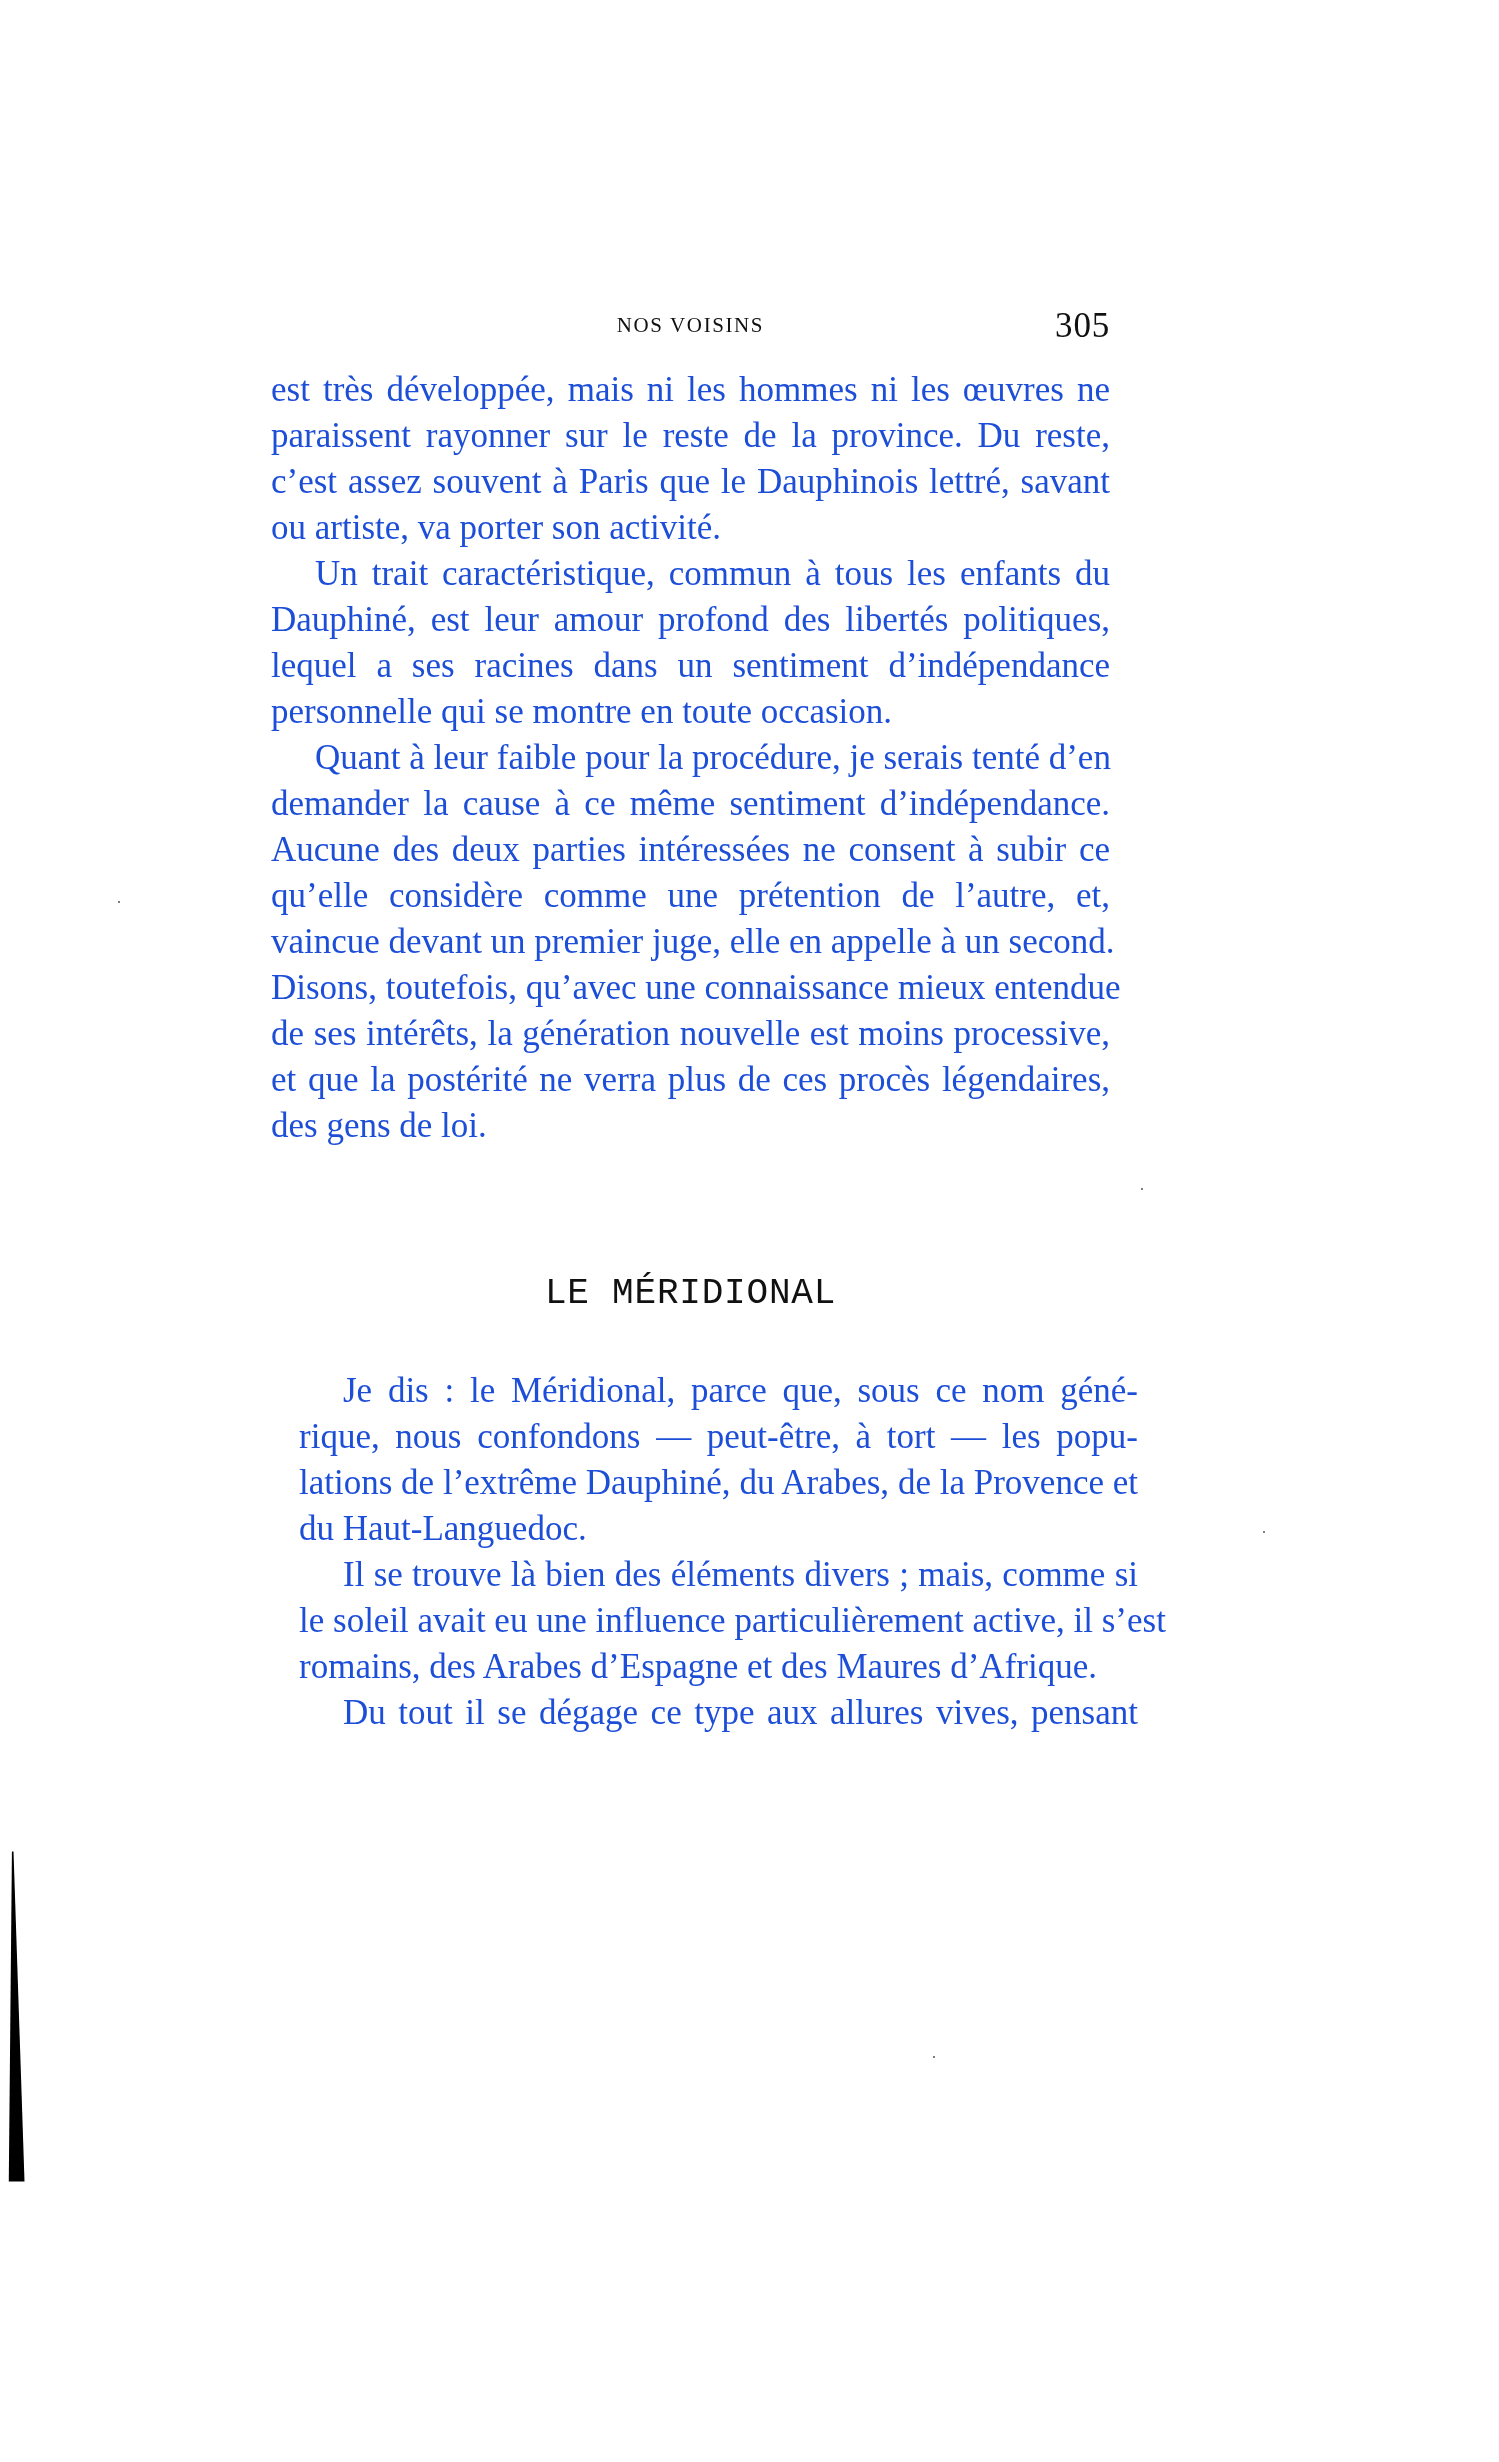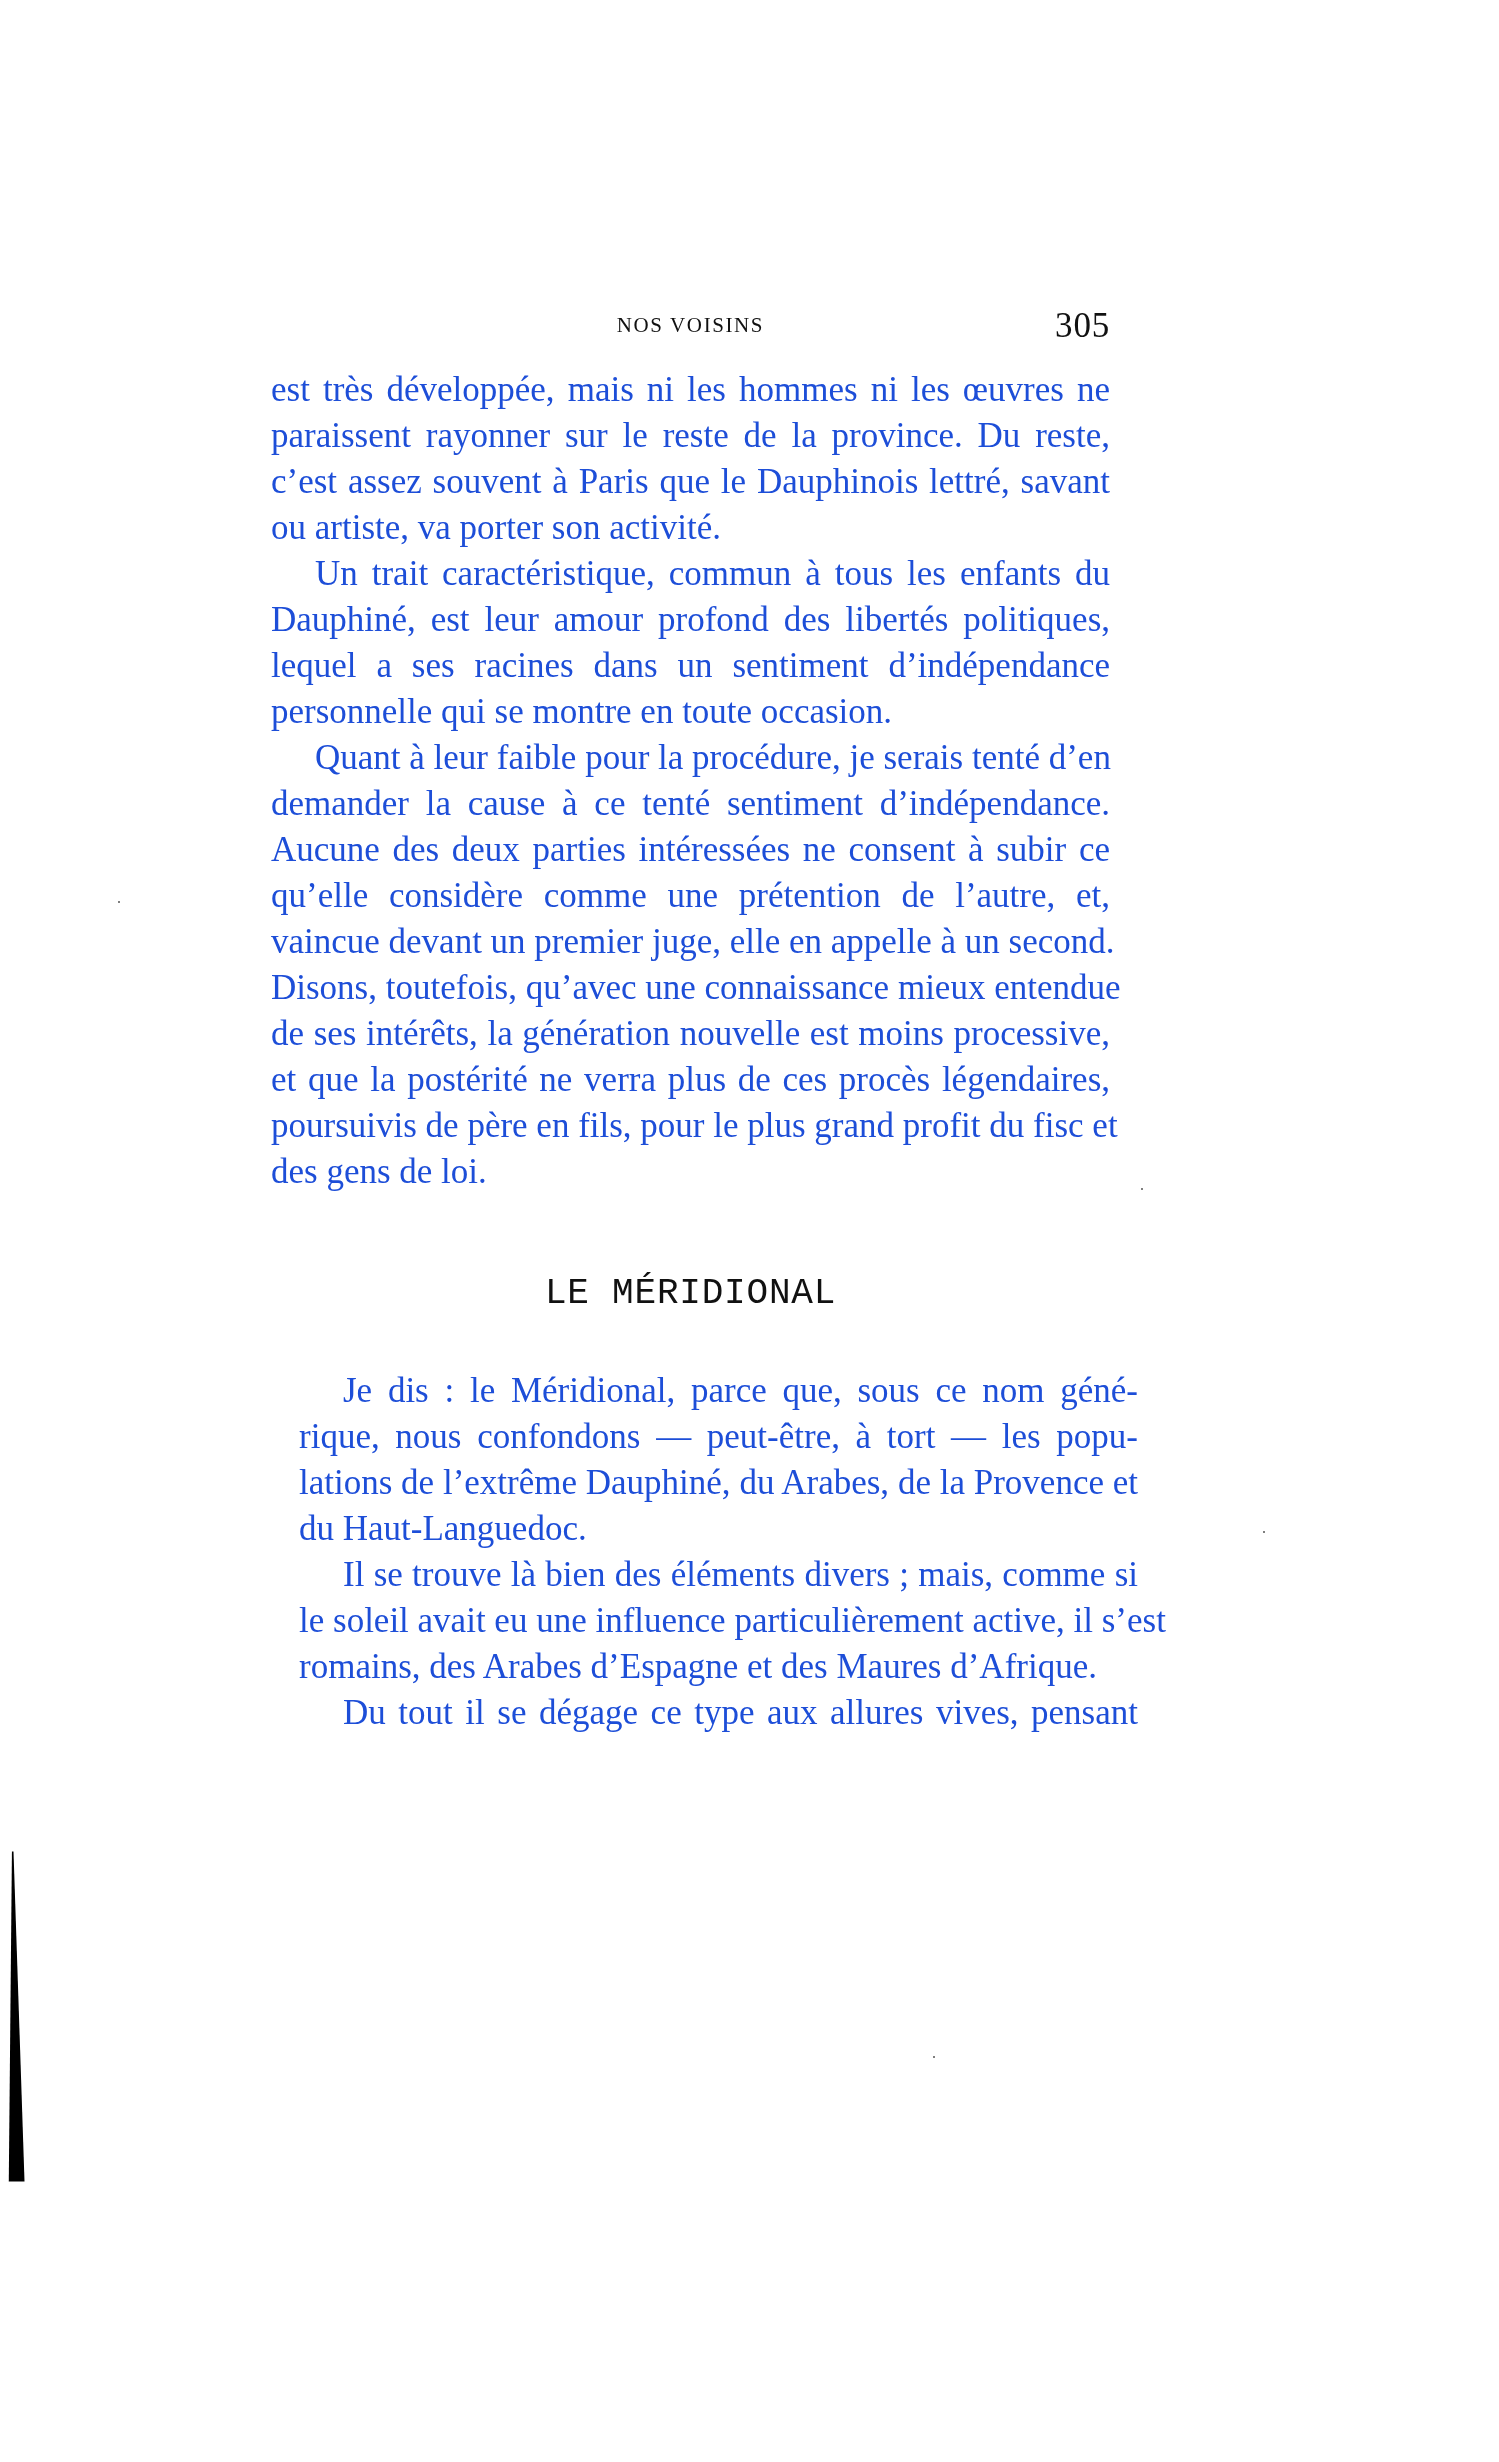--- a/index.html
+++ b/index.html
@@ -42,28 +42,27 @@
         <span class="line last">ou artiste, va porter son activité.</span>
       </div>
       <div>
         <span class="line indent">Un trait caractéristique, commun à tous les enfants du</span>
         <span class="line">Dauphiné, est leur amour profond des libertés politiques,</span>
         <span class="line">lequel a ses racines dans un sentiment d’indépendance</span>
         <span class="line last">personnelle qui se montre en toute occasion.</span>
       </div>
       <div>
         <span class="line indent">Quant à leur faible pour la procédure, je serais tenté d’en</span>
-        <span class="line">demander la cause à ce tenté sentiment d’indépendance.</span>
+        <span class="line">demander la cause à ce même sentiment d’indépendance.</span>
         <span class="line">Aucune des deux parties intéressées ne consent à subir ce</span>
         <span class="line">qu’elle considère comme une prétention de l’autre, et,</span>
         <span class="line">vaincue devant un premier juge, elle en appelle à un second.</span>
         <span class="line">Disons, toutefois, qu’avec une connaissance mieux entendue</span>
         <span class="line">de ses intérêts, la génération nouvelle est moins processive,</span>
         <span class="line">et que la postérité ne verra plus de ces procès légendaires,</span>
-        <span class="line">poursuivis de père en fils, pour le plus grand profit du fisc et</span>
         <span class="line last">des gens de loi.</span>
       </div>
     </div>
 
   <div class="section-heading">LE MÉRIDIONAL</div>
 
   <div class="body-text block-2" id="block2">
       <div>
         <span class="line indent">Je dis : le Méridional, parce que, sous ce nom géné-</span>
         <span class="line">rique, nous confondons — peut-être, à tort — les popu-</span>

